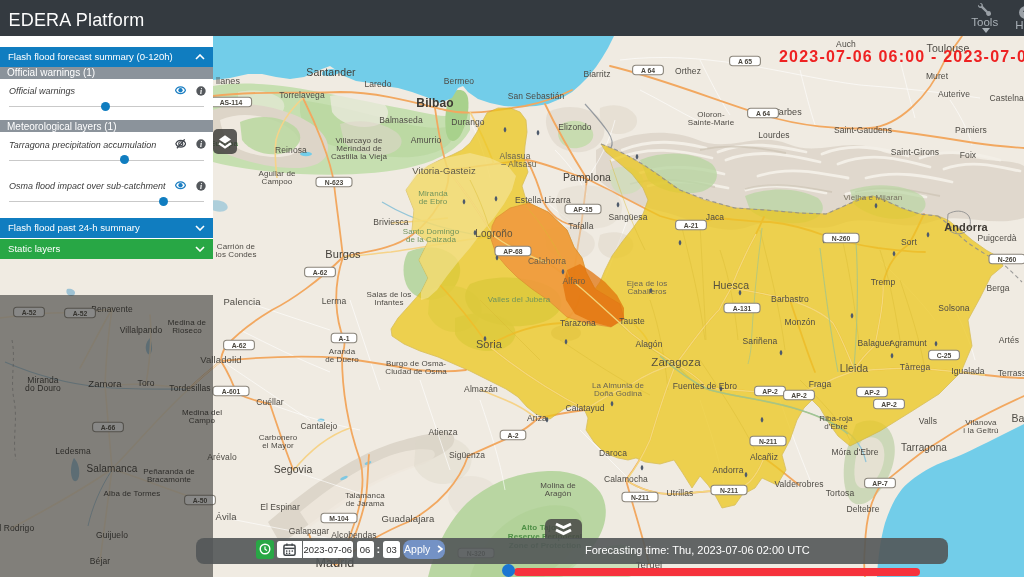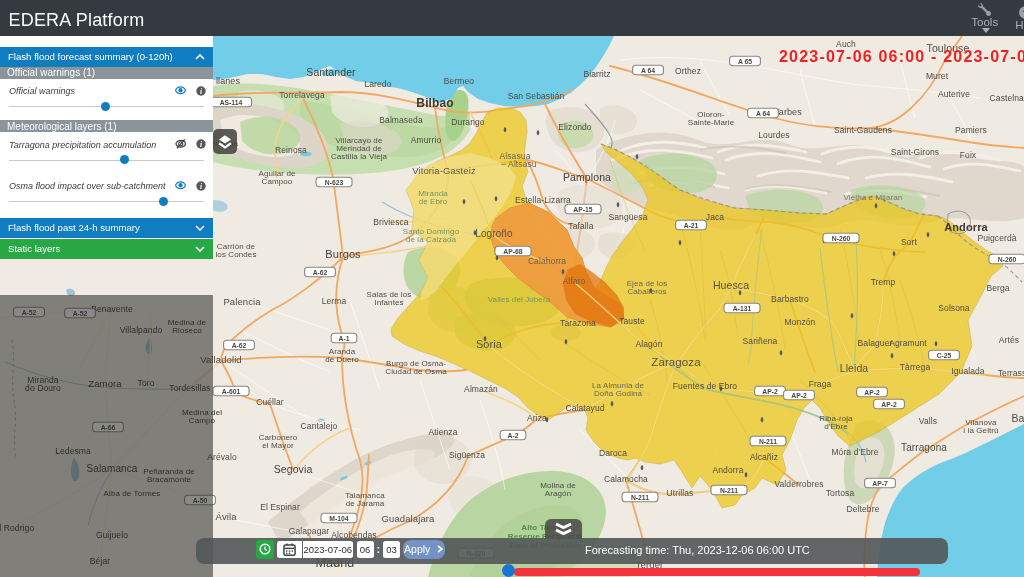--- a/index.html
+++ b/index.html
@@ -644,17 +644,17 @@
           </svg>
         </div>
     <div class="wbox dt">2023-07-06</div>
     <div class="wbox hh">06</div>
         <span class="colon">:</span>
         <div class="wbox mm">03</div>
     <div class="applybtn">Apply&nbsp;<svg width="6" height="8" viewBox="0 0 6 8">
             <path d="M1 1 L5 4 L1 7" fill="none" stroke="#fff" stroke-width="1.6"></path>
           </svg></div>
   </div>
-  <div id="fctext">Forecasting time: Thu, 2023-12-06 06:00 UTC</div>
+  <div id="fctext">Forecasting time: Thu, 2023-07-06 02:00 UTC</div>
 </div>
 <div id="redbar"></div>
 <div id="bluehandle"></div>
 </div>
 
 </body></html>

